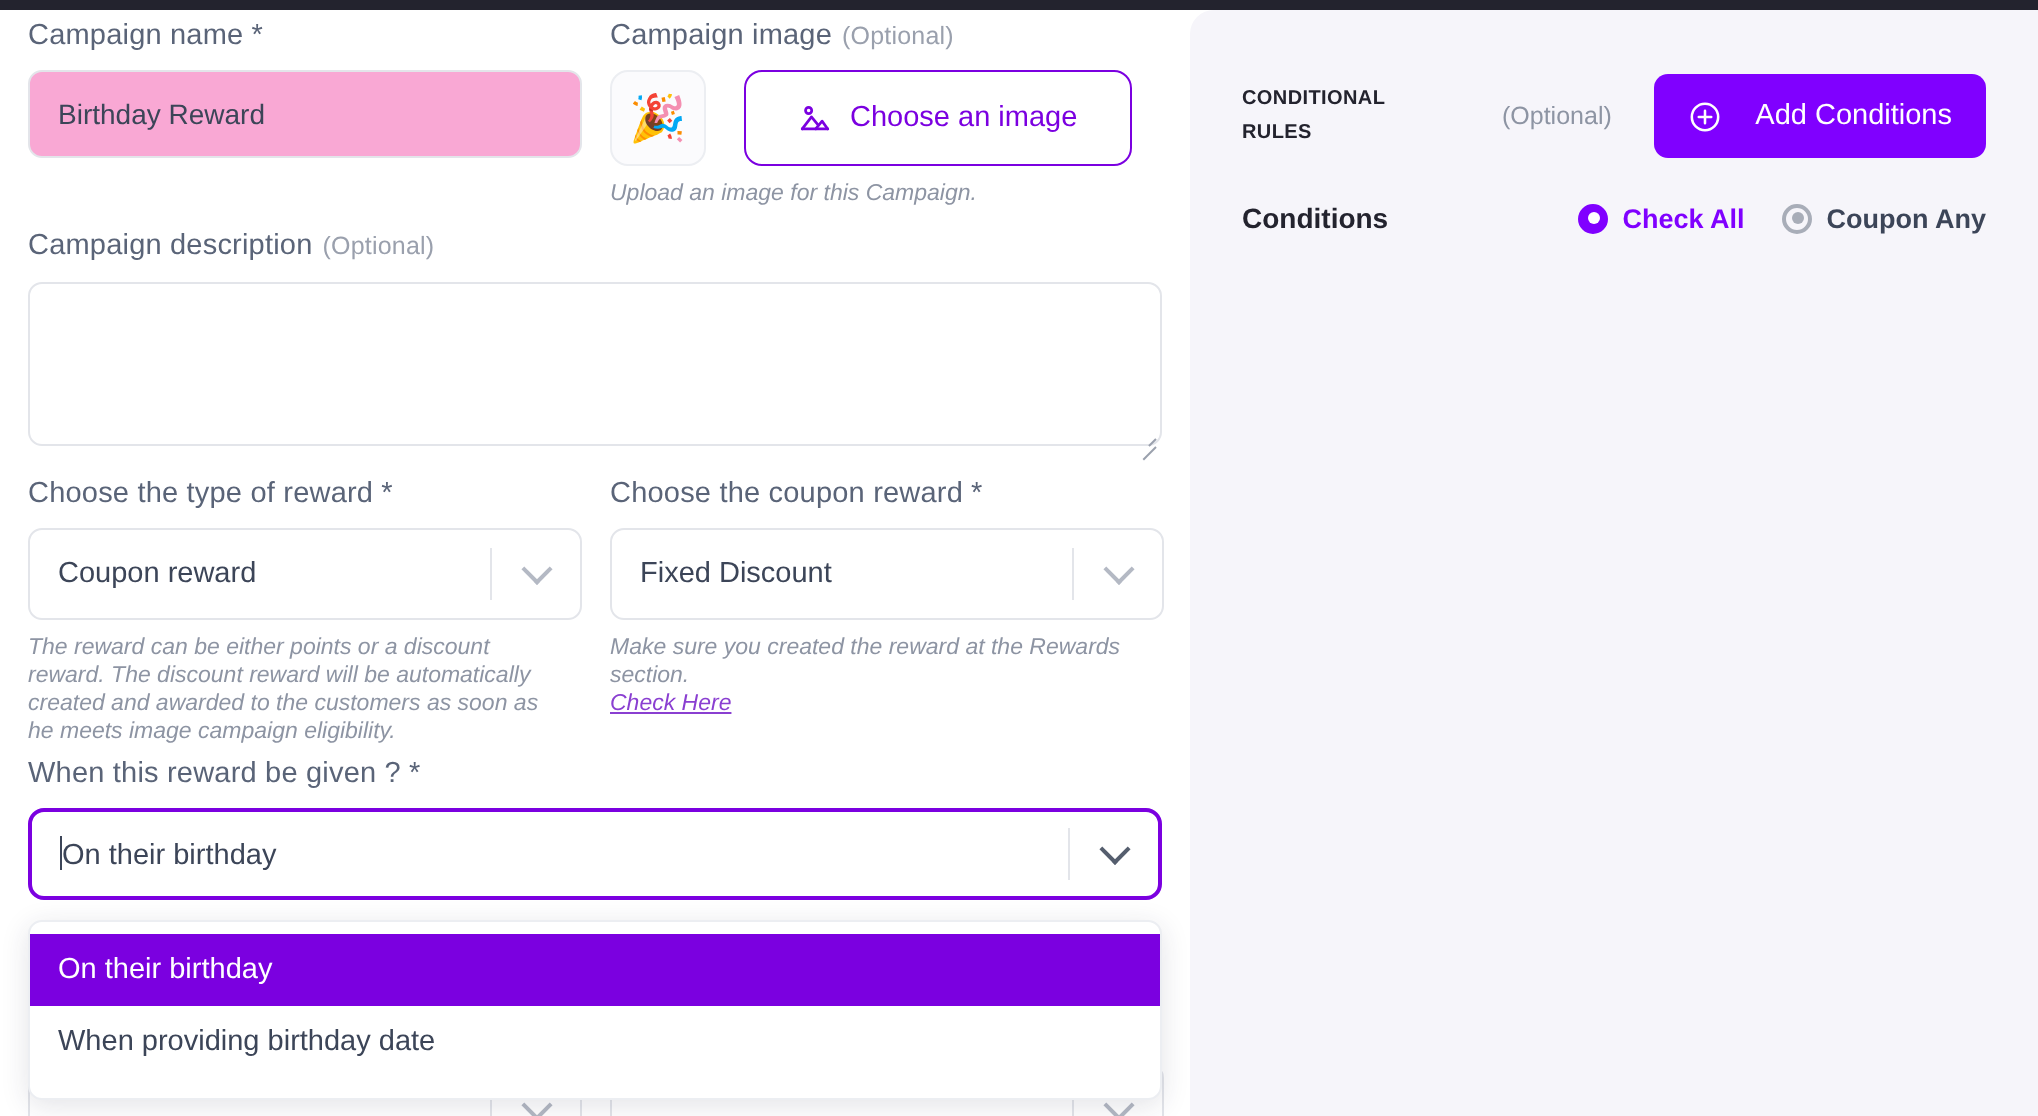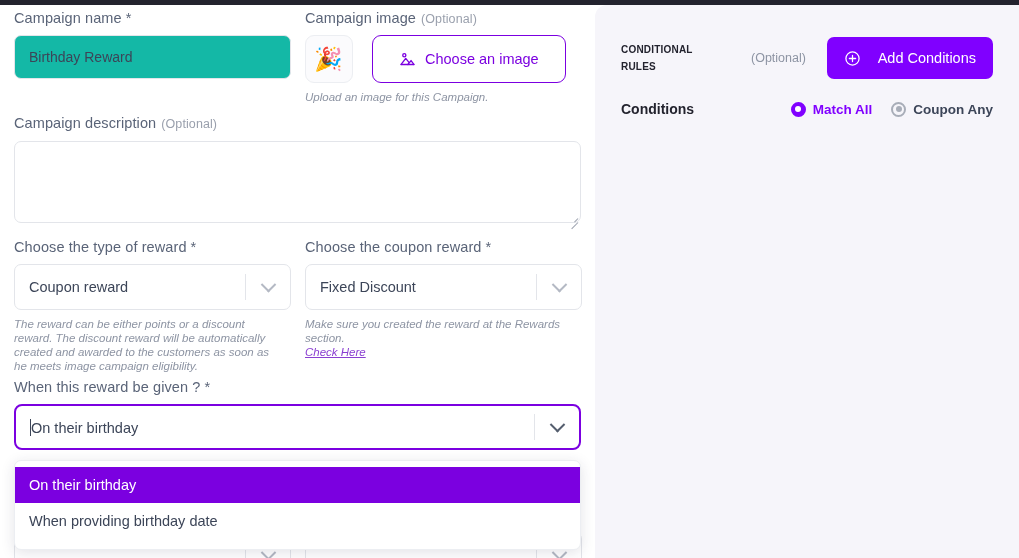--- a/index.html
+++ b/index.html
@@ -45,21 +45,21 @@
     color: #9aa0ad;
     font-size: 12.5px;
     margin-left: 5px;
   }
 
   .field-input {
     width: 100%;
     height: 44px;
     border: 1px solid #e3e5ea;
     border-radius: 7px;
-    background: #14b8a6;
+    background: #f9a8d4;
     font-size: 14px;
     color: #3c4558;
     padding: 0 14px;
     font-family: "Liberation Sans", sans-serif;
     outline: none;
   }
 
   .textarea {
     width: 100%;
     height: 82px;
@@ -452,21 +452,21 @@
         <span>Add Conditions</span>
       </div>
     </div>
 
     <div class="cond-row">
       <div class="cond-label">Conditions</div>
       <div class="radio-group">
         <span class="radio on">
             <i></i>
           </span>
-        <span class="radio-text">Match All</span>
+        <span class="radio-text">Check All</span>
         <span class="radio off">
             <i></i>
           </span>
         <span class="radio-text muted">Coupon Any</span>
       </div>
     </div>
 
   </div>
 
 </div>

